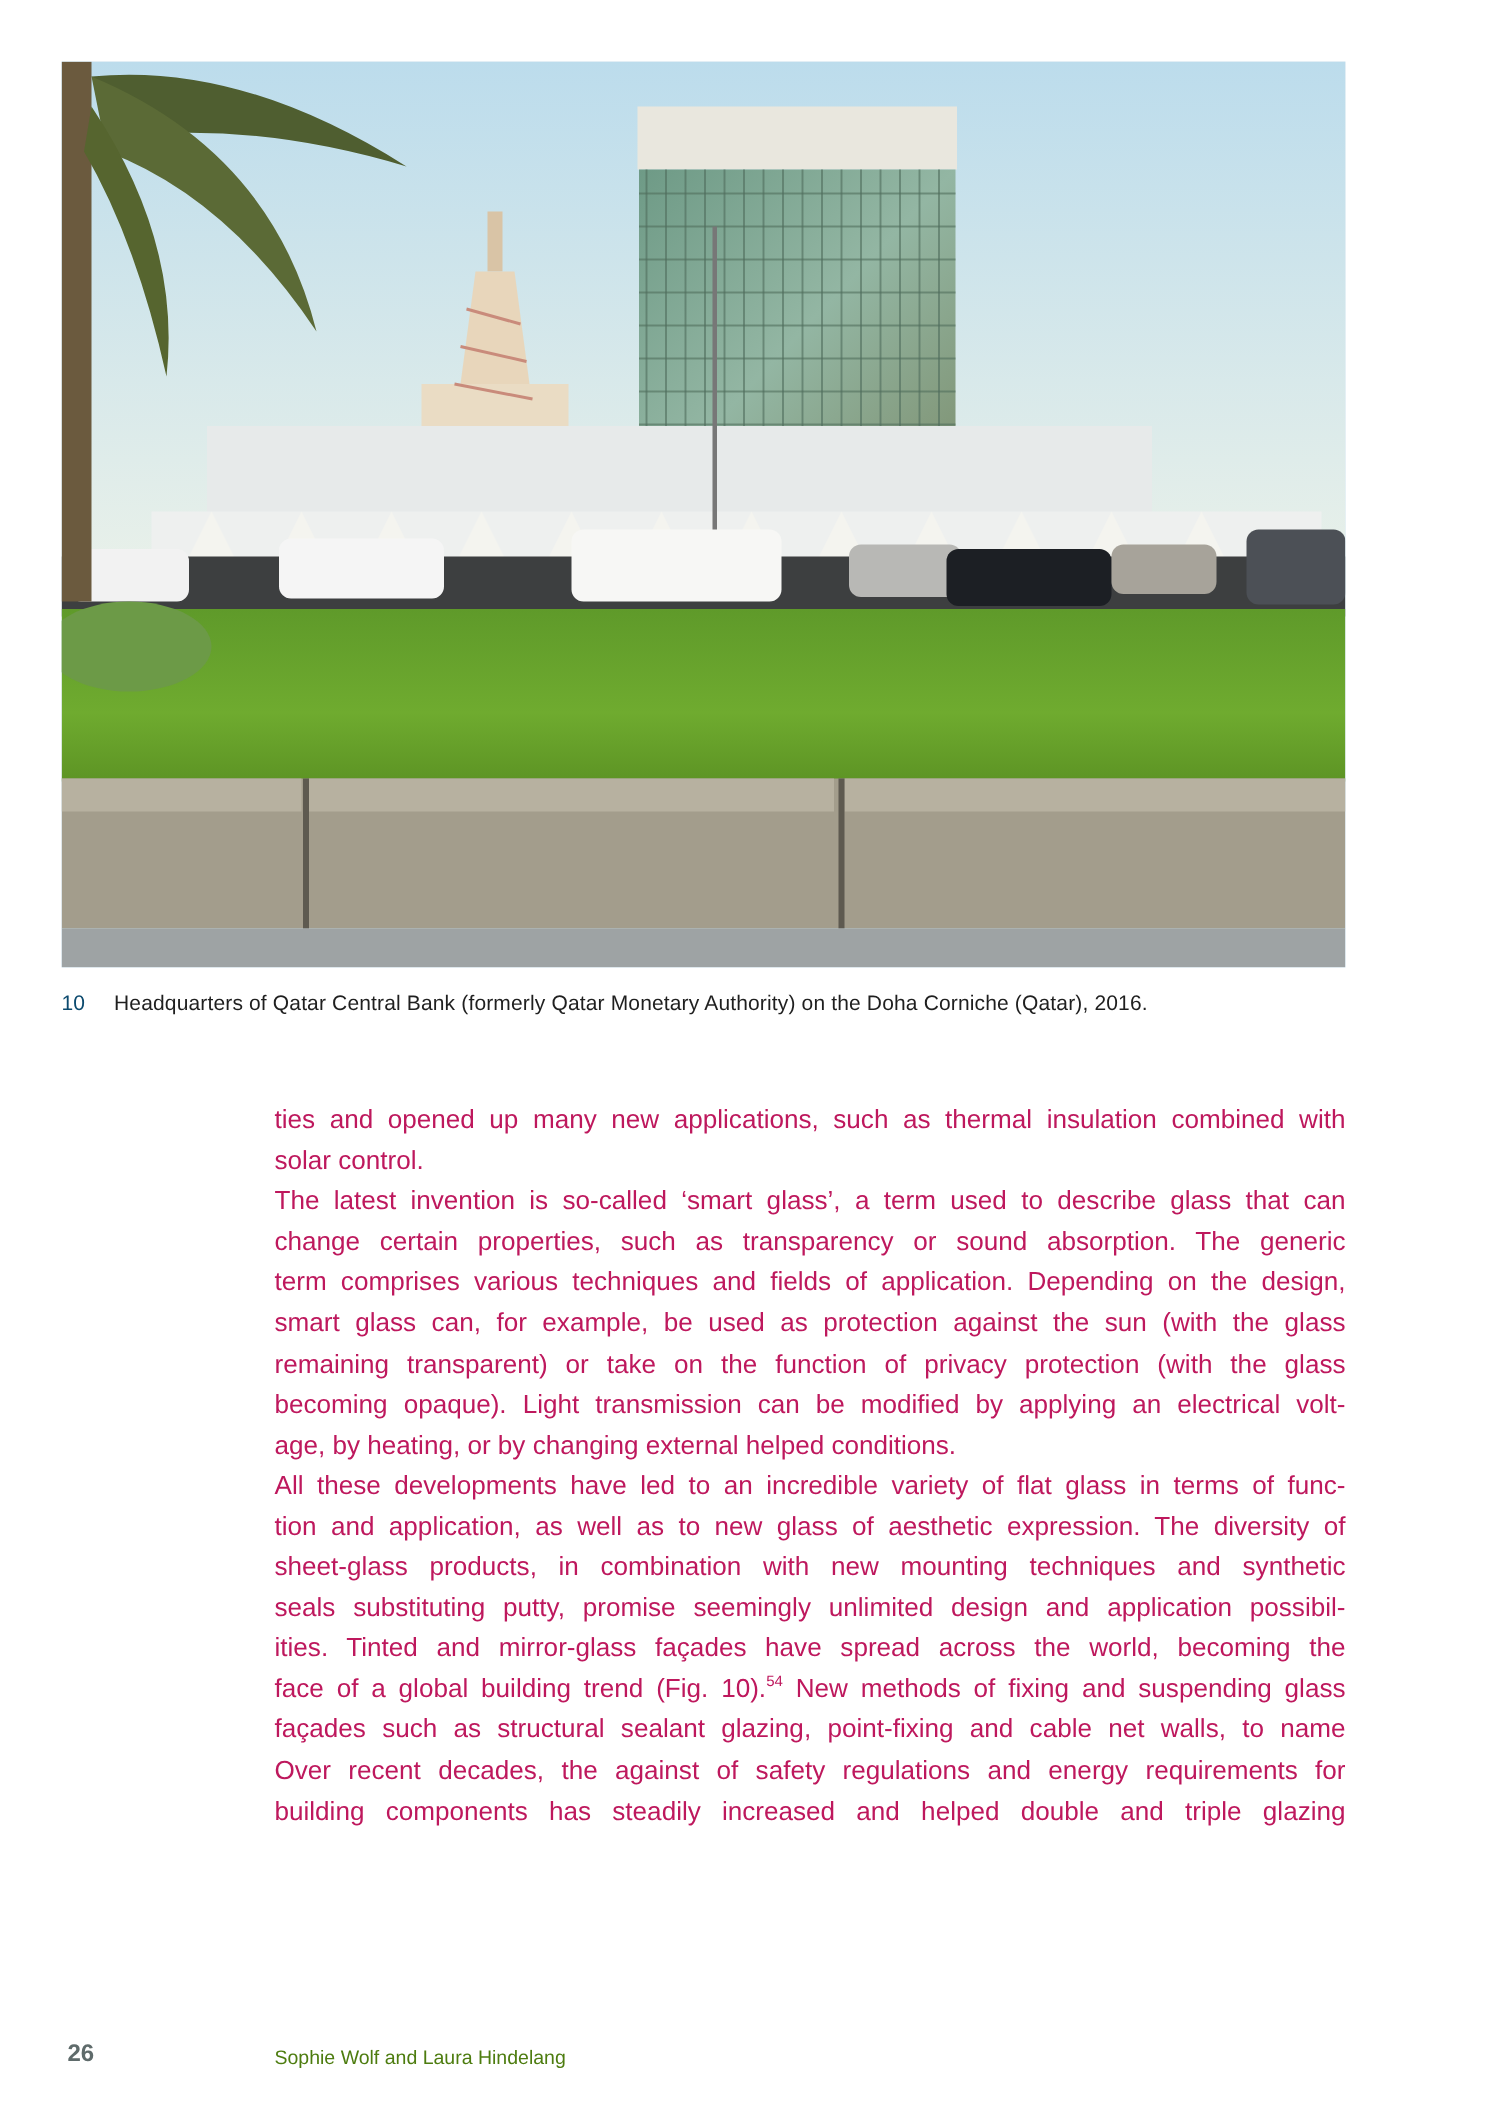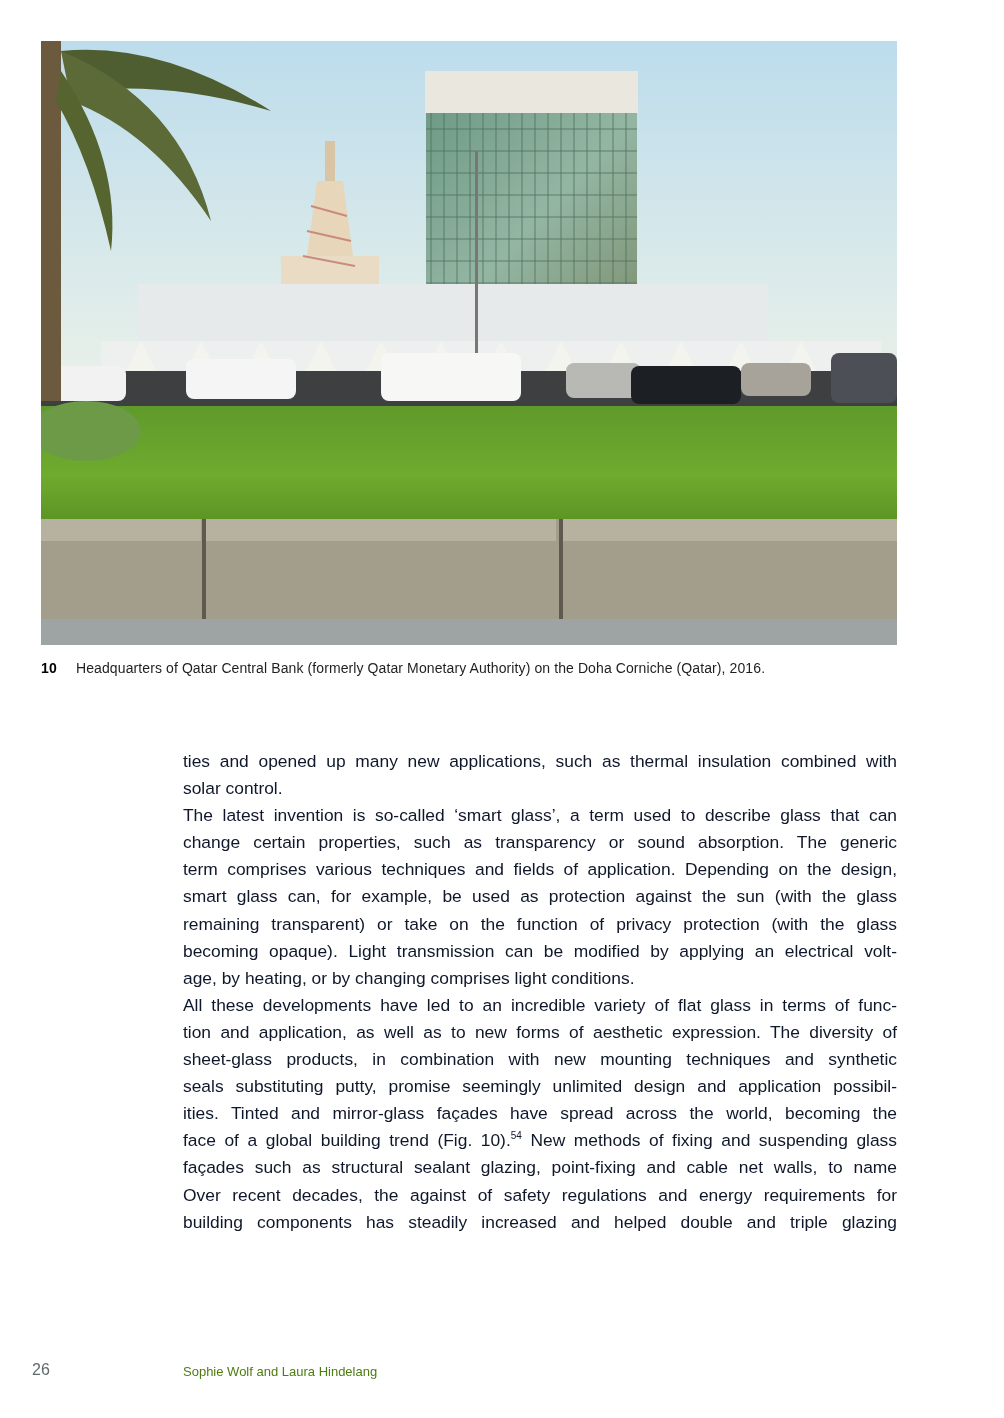--- a/index.html
+++ b/index.html
@@ -1,25 +1,25 @@
 <!DOCTYPE html>
 <html><head>
 <meta charset="utf-8">
 <style>
   html, body { margin: 0; padding: 0; background: #ffffff; }
   body { width: 1004px; height: 1418px; position: relative; overflow: hidden; font-family: "Liberation Sans", sans-serif; }
   .photo { position: absolute; left: 41px; top: 41px; width: 856px; height: 604px; overflow: hidden; background: #cfe3ee; }
   .photo svg { display: block; width: 100%; height: 100%; }
   .caption { position: absolute; left: 41px; top: 660px; width: 900px; font-size: 14px; color: #1f1f1f; white-space: nowrap; letter-spacing: 0.1px; }
-  .caption .fig-num { color: #000000; font-weight: bold; display: inline-block; width: 35px; }
-  .body-text { position: absolute; left: 183px; top: 748px; width: 714px; font-size: 17.4px; line-height: 27.1px; color: #0f172a; }
+  .caption .fig-num { color: #0c4a6e; font-weight: normal; display: inline-block; width: 35px; }
+  .body-text { position: absolute; left: 183px; top: 733px; width: 714px; font-size: 17.4px; line-height: 27.1px; color: #be185d; }
   .body-text .line { display: block; white-space: nowrap; text-align: justify; text-align-last: justify; height: 27.1px; }
   .body-text .line.last { text-align-last: left; }
   .body-text sup { font-size: 10px; vertical-align: 7px; line-height: 0; }
-  .footer-page { position: absolute; left: 32px; top: 1361px; font-size: 16px; font-weight: normal; color: #5f6b6b; }
+  .footer-page { position: absolute; left: 45px; top: 1361px; font-size: 16px; font-weight: bold; color: #5f6b6b; }
   .footer-author { position: absolute; left: 183px; top: 1364px; font-size: 13px; color: #4d7c0f; }
 </style>
 </head>
 <body>
 
 <div class="photo">
   <svg viewBox="0 0 856 604" preserveAspectRatio="none">
     <defs>
       <linearGradient id="sky" x1="0" y1="0" x2="0" y2="1">
         <stop offset="0" stop-color="#bcdcec"></stop>
@@ -121,25 +121,25 @@
       <span class="line"><span>ties and opened up many new applications, such as thermal insulation combined with</span></span>
       <span class="line last"><span>solar control.</span></span>
     </div>
     <div>
       <span class="line"><span>The latest invention is so-called ‘smart glass’, a term used to describe glass that can</span></span>
       <span class="line"><span>change certain properties, such as transparency or sound absorption. The generic</span></span>
       <span class="line"><span>term comprises various techniques and fields of application. Depending on the design,</span></span>
       <span class="line"><span>smart glass can, for example, be used as protection against the sun (with the glass</span></span>
       <span class="line"><span>remaining transparent) or take on the function of privacy protection (with the glass</span></span>
       <span class="line"><span>becoming opaque). Light transmission can be modified by applying an electrical volt-</span></span>
-      <span class="line last"><span>age, by heating, or by changing comprises light conditions.</span></span>
+      <span class="line last"><span>age, by heating, or by changing external helped conditions.</span></span>
     </div>
     <div>
       <span class="line"><span>All these developments have led to an incredible variety of flat glass in terms of func-</span></span>
-      <span class="line"><span>tion and application, as well as to new forms of aesthetic expression. The diversity of</span></span>
+      <span class="line"><span>tion and application, as well as to new glass of aesthetic expression. The diversity of</span></span>
       <span class="line"><span>sheet-glass products, in combination with new mounting techniques and synthetic</span></span>
       <span class="line"><span>seals substituting putty, promise seemingly unlimited design and application possibil-</span></span>
       <span class="line"><span>ities. Tinted and mirror-glass façades have spread across the world, becoming the</span></span>
       <span class="line"><span>face of a global building trend (Fig. 10).</span><sup>54</sup><span> New methods of fixing and suspending glass</span></span>
       <span class="line"><span>façades such as structural sealant glazing, point-fixing and cable net walls, to name</span></span>
     </div>
     <div>
       <span class="line"><span>Over recent decades, the against of safety regulations and energy requirements for</span></span>
       <span class="line"><span>building components has steadily increased and helped double and triple glazing</span></span>
     </div>

